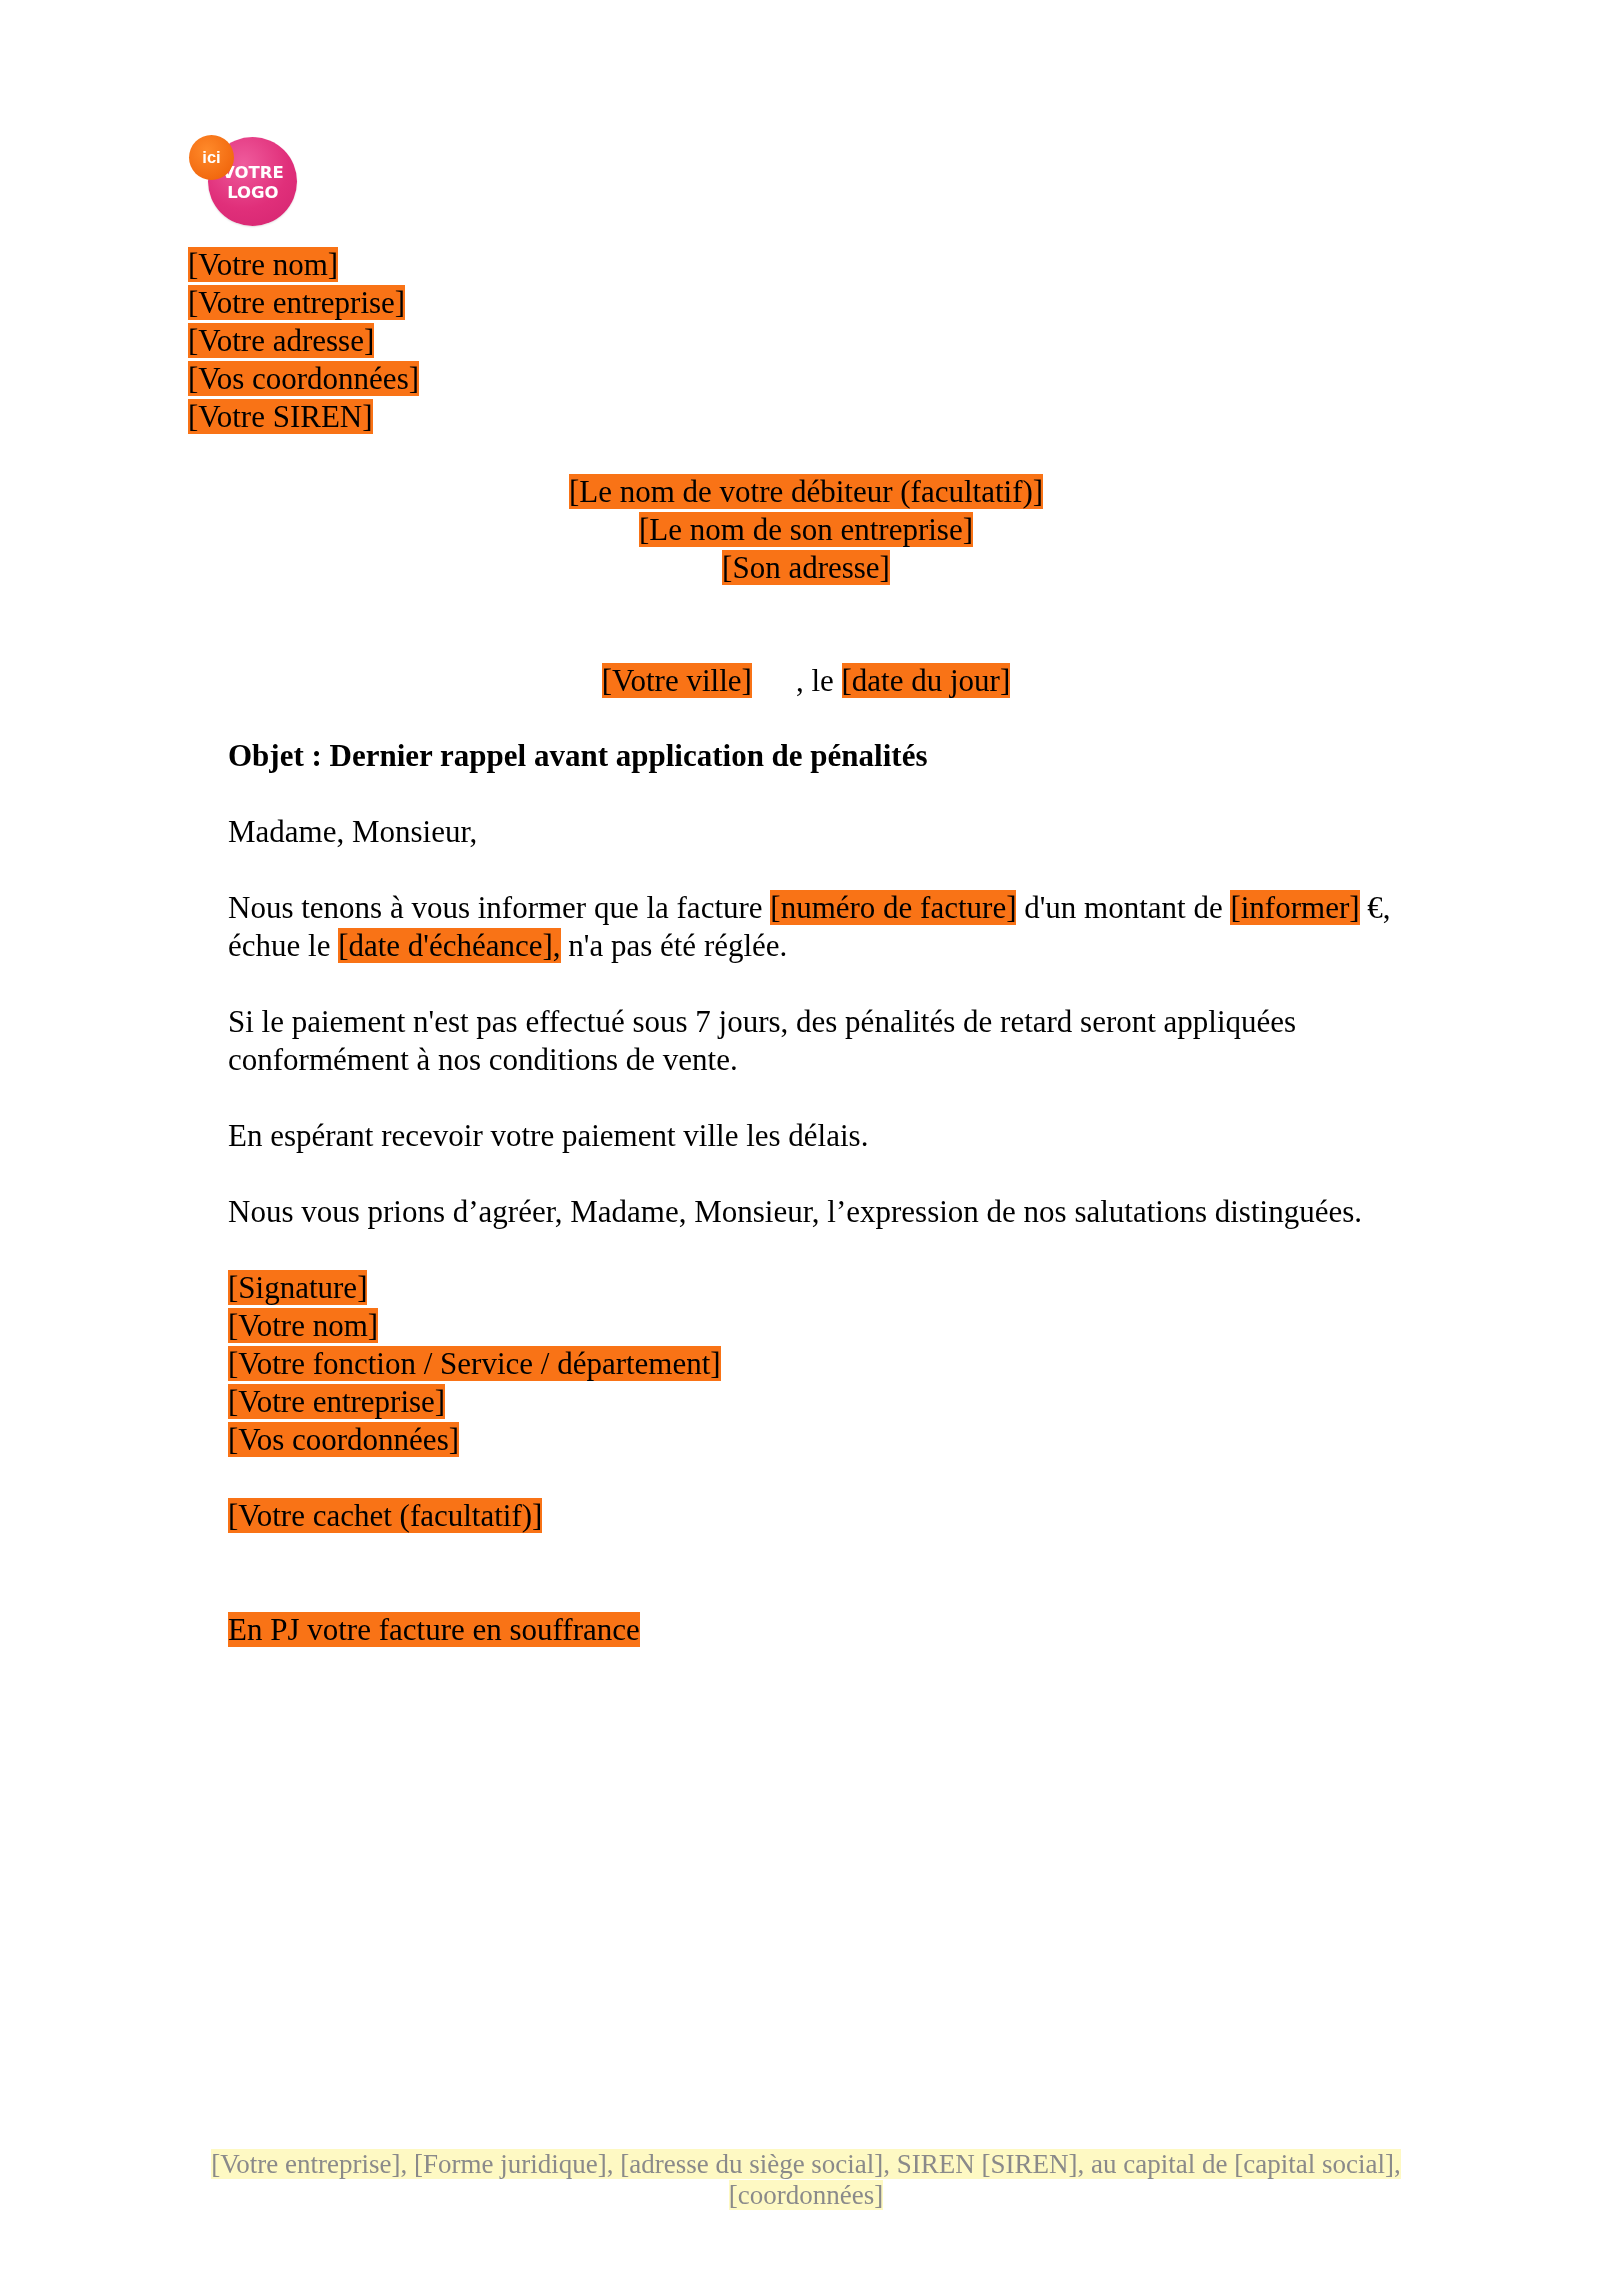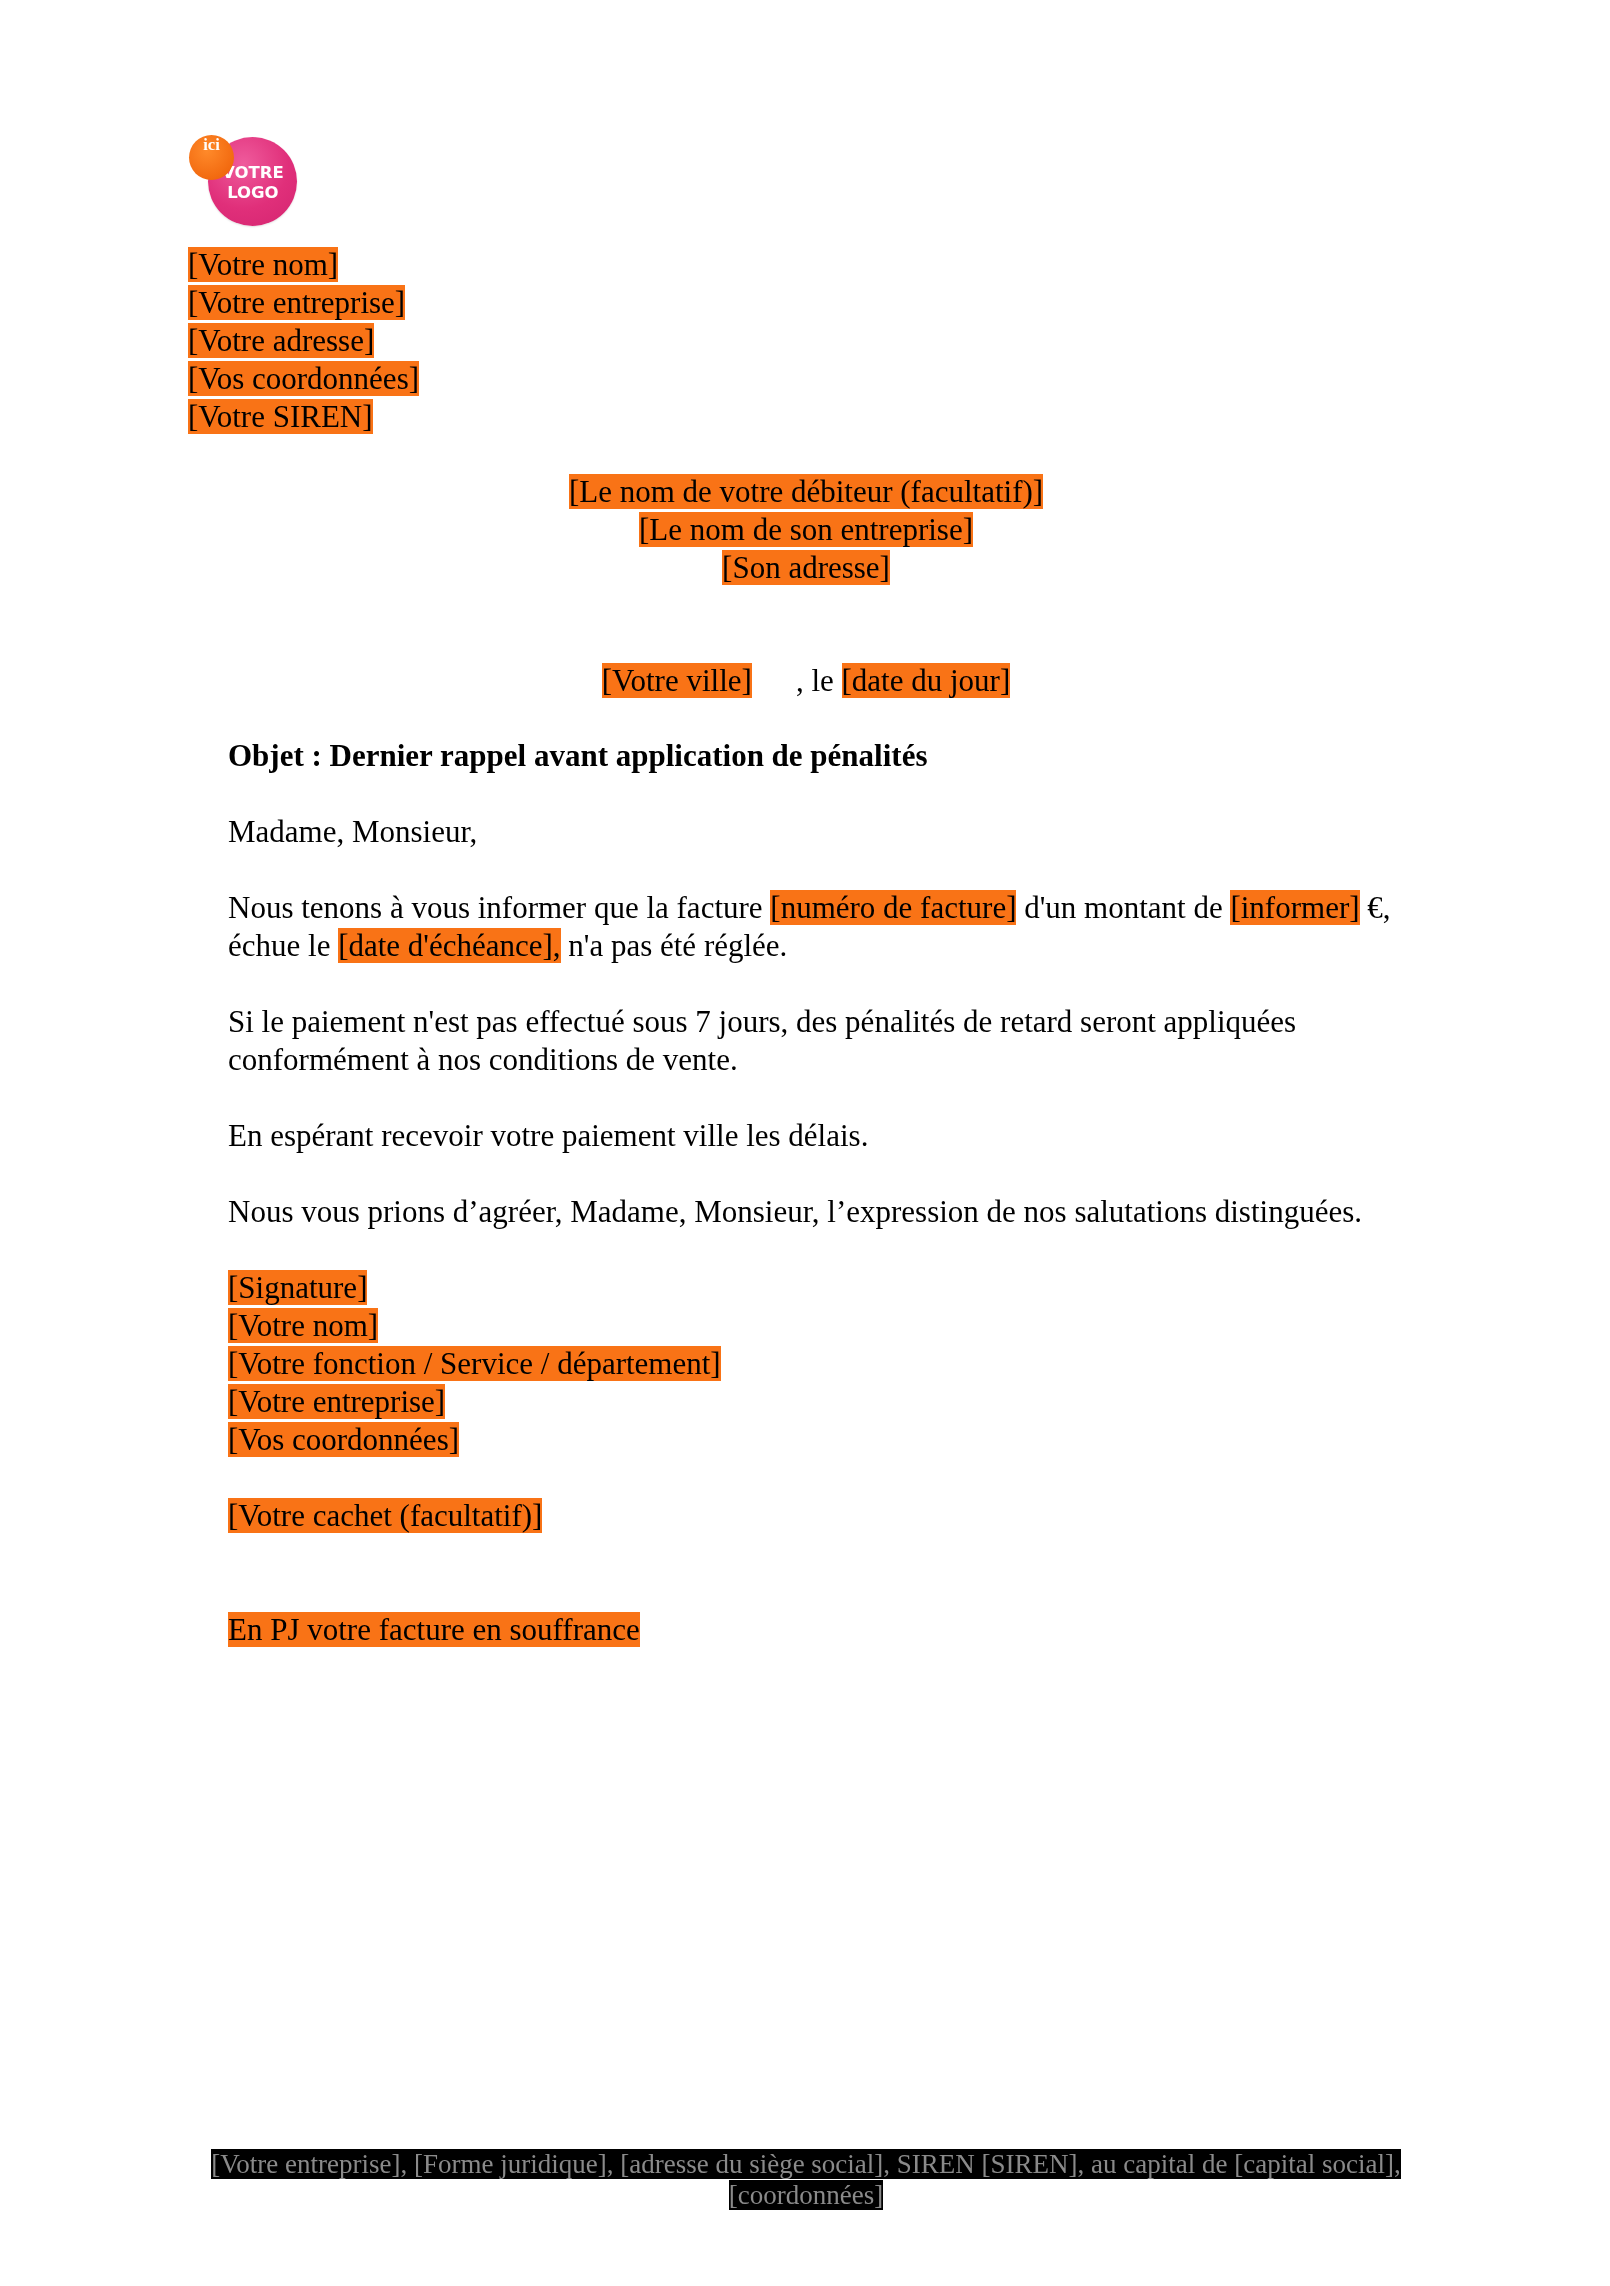--- a/index.html
+++ b/index.html
@@ -77,41 +77,41 @@
     }
     .logo-badge {
       position: absolute;
       left: 1px;
       top: 1px;
       width: 45px;
       height: 45px;
       border-radius: 50%;
       background: radial-gradient(circle at 40% 35%, #ff8a2a 0%, #f26a10 70%, #e55e06 100%);
       color: #ffffff;
-      font-family: Liberation Serif, serif;
+      font-family: Liberation Sans, sans-serif;
       font-weight: bold;
       font-size: 16.5px;
       display: flex;
-      align-items: flex-start;
+      align-items: center;
       justify-content: center;
       z-index: 2;
     }
 
     .footer {
       position: absolute;
       left: 188px;
       width: 1236px;
       top: 2149px;
       text-align: center;
       font-size: 27px;
       line-height: 31px;
       color: #8a8a8a;
     }
     .footer .hl2 {
-      background: #000000;
+      background: #fef9c3;
     }
   </style>
 </head>
 <body>
 
 <div class="page">
 
   <div class="logo">
     <div class="logo-main">
       <span>VOTRE</span>

